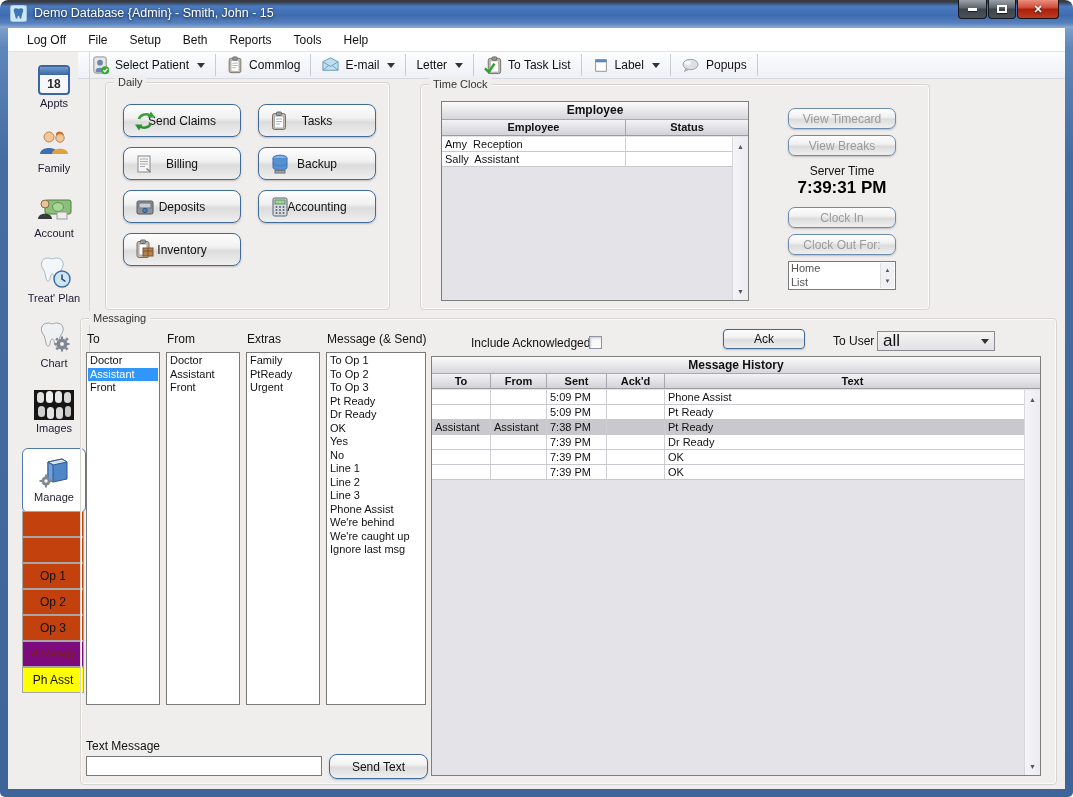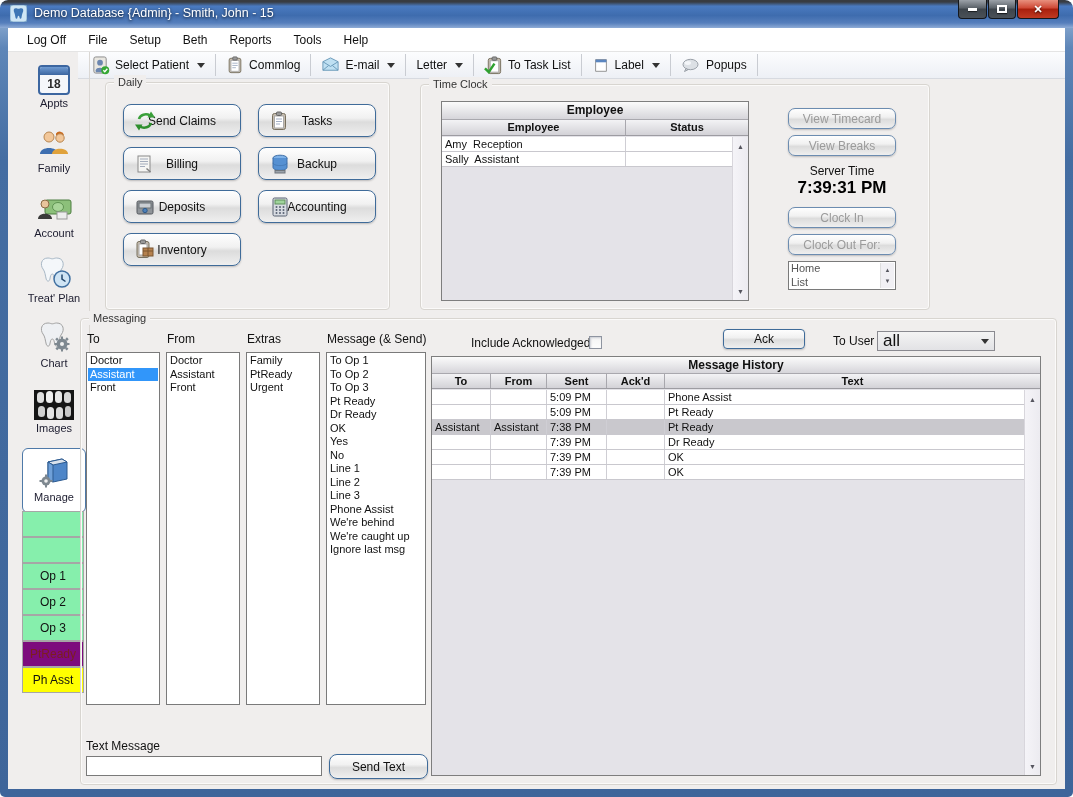--- a/index.html
+++ b/index.html
@@ -40,21 +40,21 @@
     border-top:5px solid #333; margin-left:8px; }
   
   .sidebar { position:absolute; left:12px; top:0; width:70px; height:603px; border-right:1px solid #DAD7D3; }
   .module { position:absolute; left:2px; width:64px; height:65px; text-align:center; cursor:default; }
   .module .mlabel { display:block; font-size:11px; color:#1B1B2E; margin-top:2px; }
   .module .micon { height:40px; display:flex; align-items:flex-end; justify-content:center; }
   .module.selected { background:#fff; border:1px solid #4E79A8; border-radius:6px; }
   .cal-icon { width:32px; height:30px; background:#F5F7FA; border:2px solid #3C66A0; border-radius:4px; position:relative; }
   .cal-top { height:8px; background:linear-gradient(#6F9BD2,#3C66A0); border-radius:2px 2px 0 0; }
   .cal-num { font-size:12px; font-weight:bold; color:#2B2B2B; line-height:18px; }
-  .quick-cell { position:absolute; left:2px; width:62px; height:26px; background:#86efac;
+  .quick-cell { position:absolute; left:2px; width:62px; height:26px; background:#c2410c;
     border:1px solid #A6A6A6; margin-top:-1px; font-size:12px; text-align:center; line-height:24px; color:#111; cursor:default; }
   .quick-cell.ptready { background:#7D0B7D; color:#7B1F1F; font-weight:normal; }
   .quick-cell.phasst { background:#FFFF00; color:#111; }
   
   .group { position:absolute; border:1px solid #D8D5D0; border-radius:4px; box-shadow:inset 0 0 0 1px #FBFAF9; }
   .group-cap { position:absolute; top:-8px; left:8px; font-size:11px; color:#333; background:#F0EEED; padding:0 4px; line-height:14px; }
   
   .btn3d { position:absolute; background:linear-gradient(180deg,#FEFEFE 0%,#F1F1F1 42%,#DCDCDC 55%,#EFEFEF 100%);
     border:1px solid #3F6B99; display:flex; align-items:center; justify-content:center;
     font-size:12px; color:#111; box-shadow:0 1px 2px rgba(0,0,0,.22); cursor:default; }

